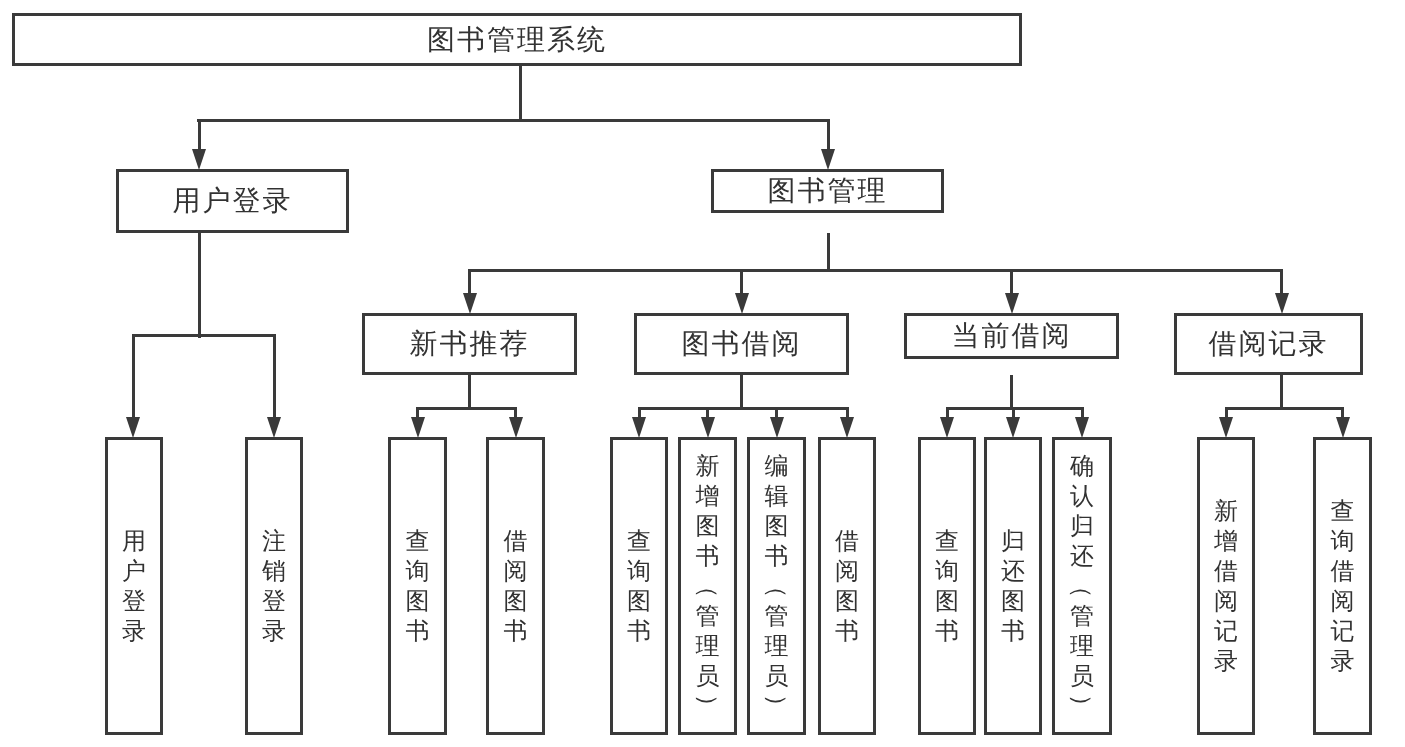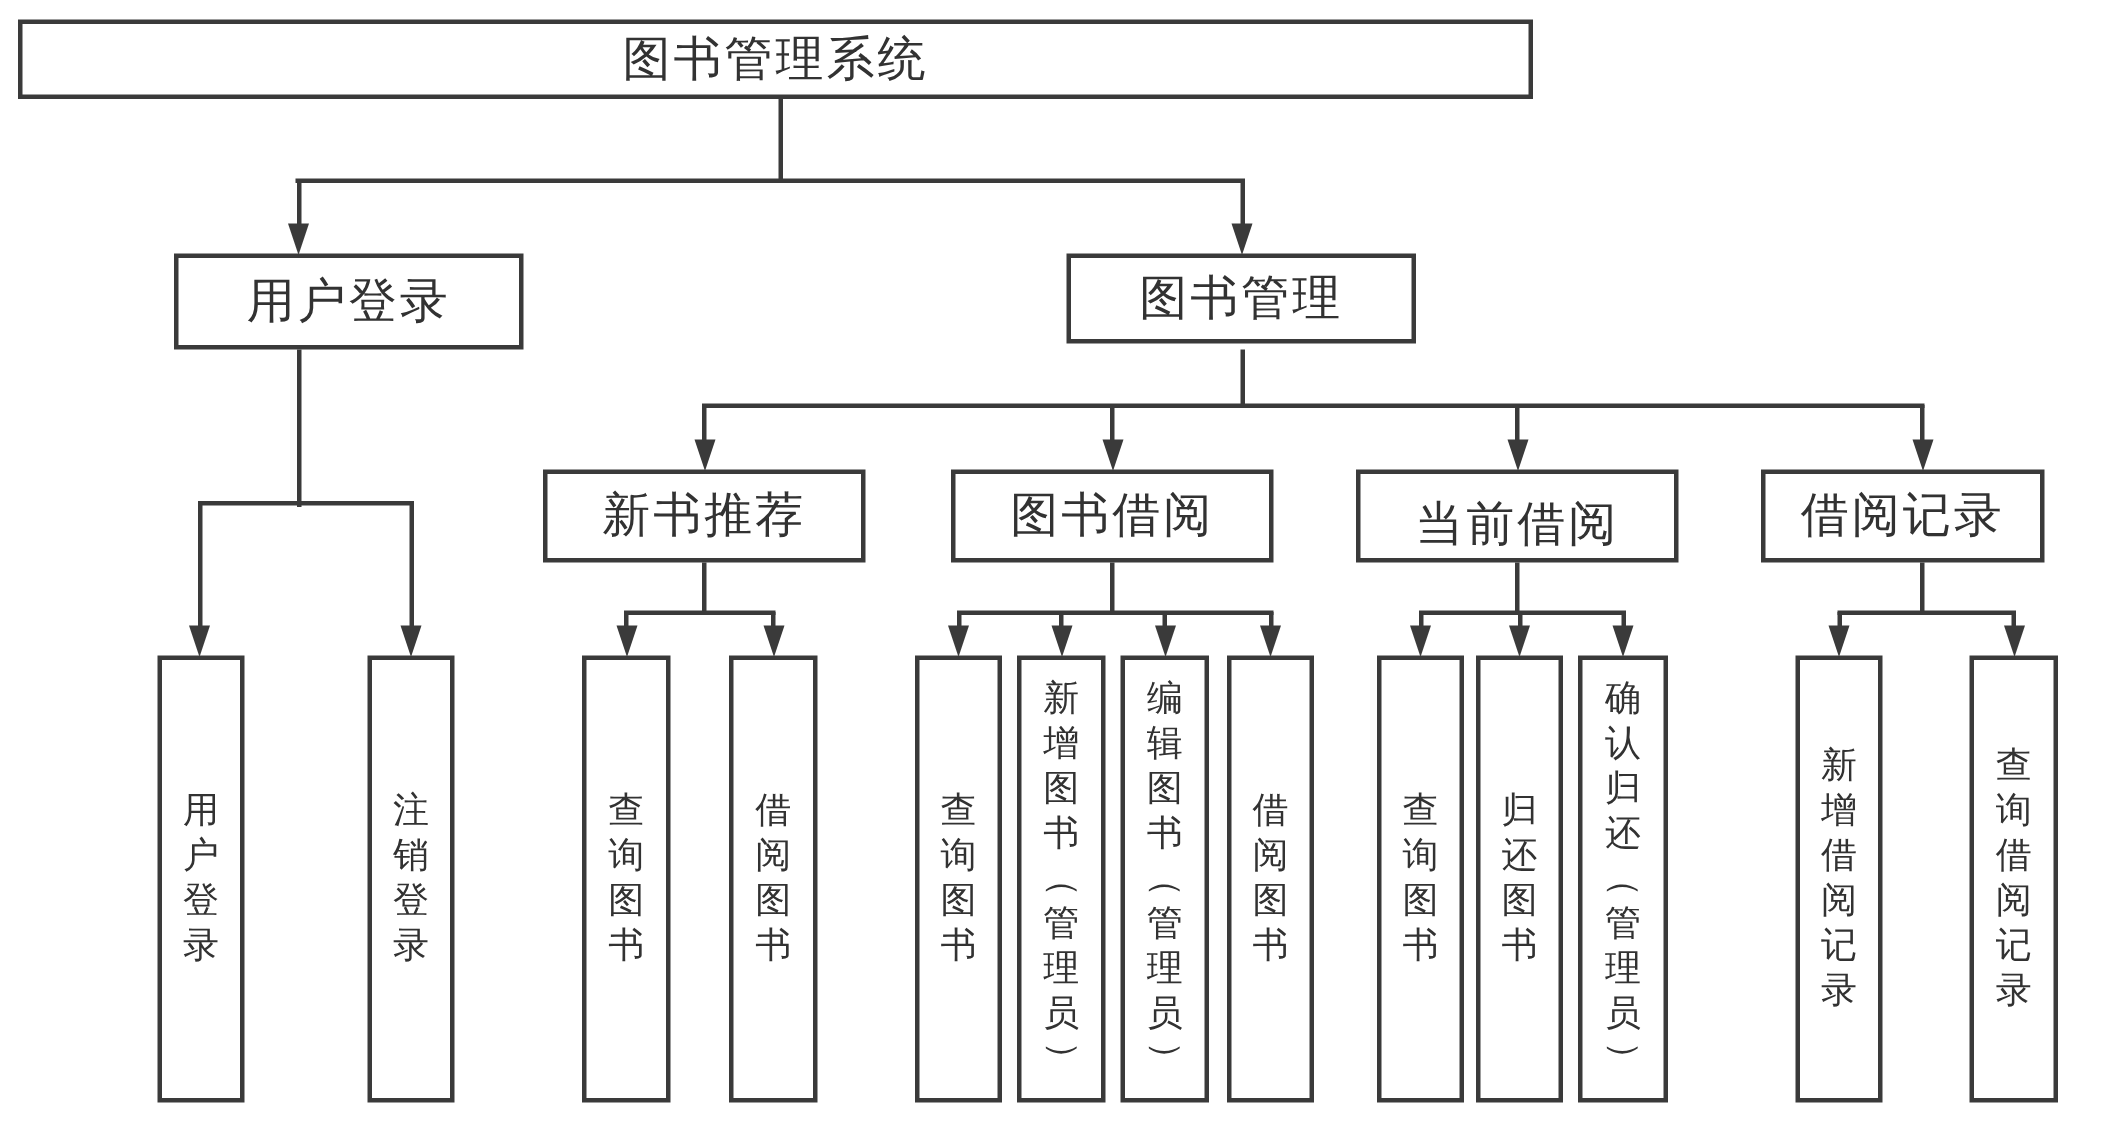--- a/index.html
+++ b/index.html
@@ -6,21 +6,21 @@
   #canvas{
     position:relative;width:1405px;height:747px;background:var(--bg,#ffffff);
     font-family:"Liberation Sans","DejaVu Sans",sans-serif;overflow:hidden;
   }
   .box{
     position:absolute;box-sizing:border-box;
     border:3px solid var(--line,#3a3a3a);background:#ffffff;
     display:flex;align-items:center;justify-content:center;
     color:var(--text,#323232);
   }
-  .hlabel{font-size:32px;letter-spacing:2px;white-space:nowrap;}
+  .hlabel{font-size:28px;letter-spacing:2px;white-space:nowrap;}
   .vbox{flex-direction:column;}
   .vtext{display:flex;flex-direction:column;align-items:center;justify-content:center;}
   .vchar{
     display:block;height:30px;line-height:30px;width:30px;
     font-size:24px;text-align:center;color:var(--text,#323232);
   }
   .rot{transform:rotate(90deg);}
   .vline{position:absolute;width:3px;background:var(--line,#3a3a3a);}
   .hline{position:absolute;height:3px;background:var(--line,#3a3a3a);}
   .arr{
@@ -39,31 +39,31 @@
 
 <div id="canvas" style="--line: #3a3a3a; --text: #323232; --bg: #ffffff; --wm: #b9bec4;">
 
   <div class="box" style="left:12px;top:13px;width:1010px;height:53px;">
     <span class="hlabel">图书管理系统</span>
   </div>
 
   <div class="box" style="left:82px;top:169px;width:233px;height:64px;margin-left:34px;">
     <span class="hlabel">用户登录</span>
   </div>
-  <div class="box" style="left:711px;top:169px;width:233px;height:60px;font-family:Liberation Mono, monospace;">
+  <div class="box" style="left:711px;top:169px;width:233px;height:44px;font-family:Liberation Mono, monospace;">
     <span class="hlabel">图书管理</span>
   </div>
 
   <div class="box" style="left:362px;top:313px;width:215px;height:62px;">
     <span class="hlabel">新书推荐</span>
   </div>
   <div class="box" style="left:634px;top:313px;width:215px;height:62px;">
     <span class="hlabel">图书借阅</span>
   </div>
-  <div class="box" style="left:904px;top:313px;width:215px;height:62px;align-items:flex-end;">
+  <div class="box" style="left:904px;top:313px;width:215px;height:46px;">
     <span class="hlabel">当前借阅</span>
   </div>
   <div class="box" style="left:1174px;top:313px;width:189px;height:62px;">
     <span class="hlabel">借阅记录</span>
   </div>
 
   <div class="box vbox" style="left:105px;top:437px;width:58px;height:298px;">
     <span class="vtext">
         <span class="vchar">用</span>
         <span class="vchar">户</span>

